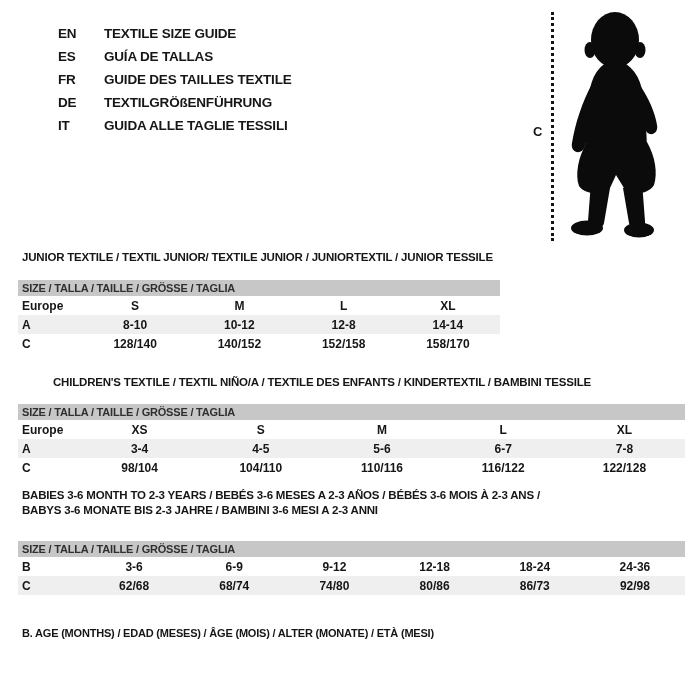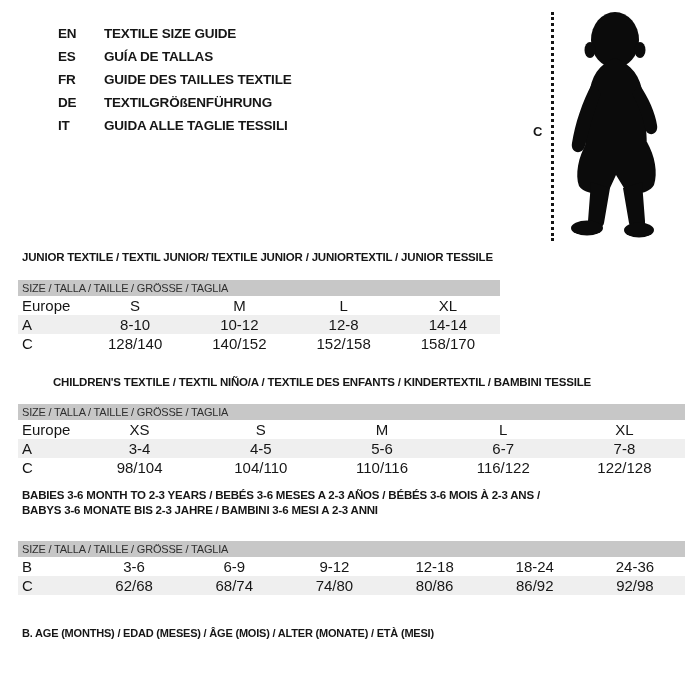--- a/index.html
+++ b/index.html
@@ -16,24 +16,24 @@
   .langs{position:absolute;left:22px;top:22px;margin-left:36px;}
   .lang-row{display:flex;height:23px;align-items:center;}
   .lang-code{width:46px;font-weight:bold;font-size:13.5px;letter-spacing:-0.2px;}
   .lang-title{font-weight:bold;font-size:13.5px;letter-spacing:-0.2px;}
   
   .dotted-line{position:absolute;left:551px;top:12px;height:229px;width:0;border-left:3px dotted #141414;}
   .measure-c{position:absolute;left:533px;top:124px;font-weight:bold;font-size:13px;}
   .baby-svg{position:absolute;left:563px;top:6px;}
   
   .tbl-title{position:absolute;left:22px;font-weight:bold;font-size:11.5px;letter-spacing:-0.2px;white-space:nowrap;}
-  .tbl{position:absolute;left:18px;}
+  .tbl{position:absolute;left:18px;font-weight:bold;}
   .thead{background:var(--band);height:16px;display:flex;align-items:center;
          font-size:11px;color:#2f2f2f;padding-left:4px;box-sizing:border-box;letter-spacing:-0.2px;}
-  .trow{display:flex;height:19px;align-items:center;font-size:15px;}
+  .trow{display:flex;height:19px;align-items:center;font-size:12px;}
   .trow.shaded{background:var(--shade);}
   .tlabel{padding-left:4px;box-sizing:border-box;text-align:left;}
   .tcell{flex:1;text-align:center;}
   .t1{width:482px;} .t1 .tlabel{width:65px;}
   .t2{width:667px;} .t2 .tlabel{width:61px;}
   .t3{width:667px;} .t3 .tlabel{width:66px;}
   .pos-t1-title{top:251px;} .pos-t1{top:280px;}
   .pos-t2-title{top:376px;margin-left:31px;} .pos-t2{top:404px;}
   .pos-t3-title1{top:489px;} .pos-t3-title2{top:504px;} .pos-t3{top:541px;}
   
@@ -153,21 +153,21 @@
         <div class="tcell">12-18</div>
         <div class="tcell">18-24</div>
         <div class="tcell">24-36</div>
       </div>
       <div class="trow shaded">
         <div class="tlabel">C</div>
         <div class="tcell">62/68</div>
         <div class="tcell">68/74</div>
         <div class="tcell">74/80</div>
         <div class="tcell">80/86</div>
-        <div class="tcell">86/92</div>
+        <div class="tcell">86/73</div>
         <div class="tcell">92/98</div>
       </div>
     </div>
 
   <div class="notes">
     <div class="note-line">B. AGE (MONTHS) / EDAD (MESES) / ÂGE (MOIS) / ALTER (MONATE) / ETÀ (MESI)</div>
   </div>
 
 </div>
 

